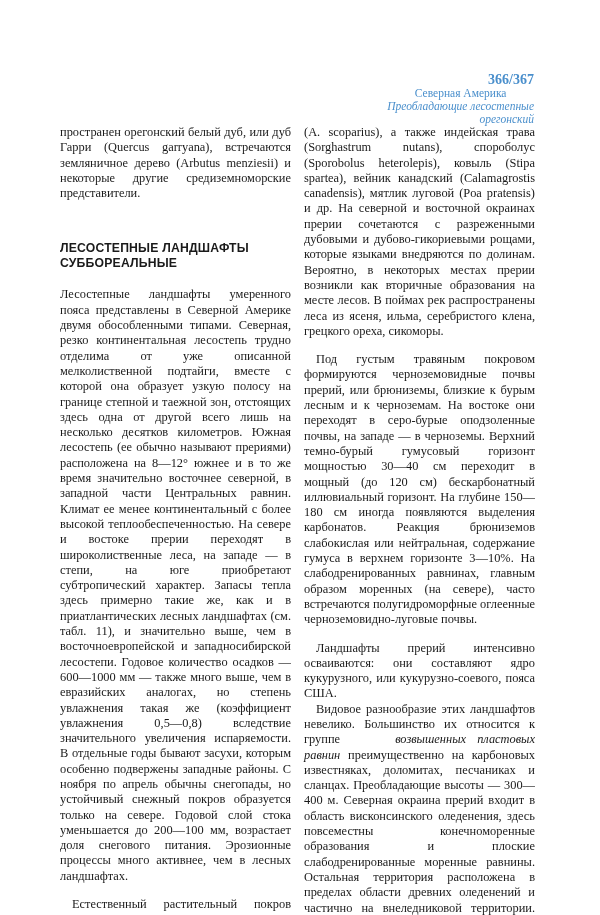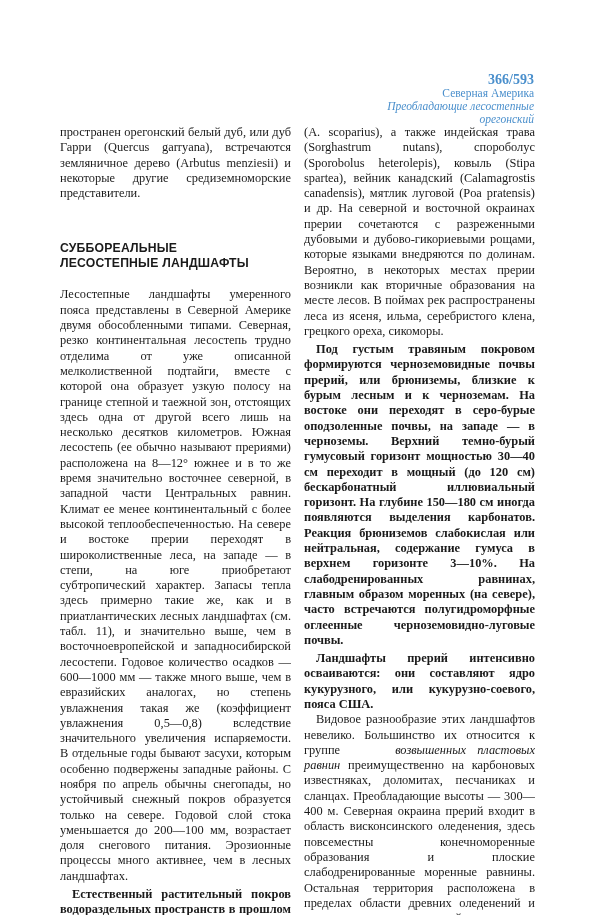--- a/index.html
+++ b/index.html
@@ -5,52 +5,52 @@
   html, body { margin: 0; padding: 0; }
   body {
     width: 600px; height: 915px; background: #ffffff; position: relative; overflow: hidden;
     font-family: "Liberation Serif", "DejaVu Serif", serif; color: #1a1a1a;
   }
   .running-head {
     position: absolute; right: 66px; top: 72px; text-align: right; color: #4a8fcc;
     font-family: "Liberation Serif", serif; line-height: 13px;
   }
   .running-head .pages { font-weight: bold; font-size: 14px; line-height: 15px; }
-  .running-head .section { font-size: 11.5px; }
+  .running-head .section { font-size: 11.5px; text-align: center; }
   .running-head .sub { font-size: 11.5px; font-style: italic; }
   .col {
     position: absolute; top: 125px; width: 231px; font-size: 12.4px; line-height: 15.3px;
     text-align: justify; hyphens: manual;
   }
   .col-left { left: 60px; }
   .col-right { left: 304px; }
   .col p { margin: 0; }
   .col p.indent { text-indent: 12px; }
-  .col p.gap { margin-top: 3px; font-weight: bold; }
+  .col p.gap { margin-top: 13px; }
   .heading {
     font-family: "Liberation Sans", "DejaVu Sans", sans-serif; font-weight: bold; font-size: 12.2px;
     line-height: 15px; margin: 40px 0 16px 0; letter-spacing: 0.2px; text-align: left;
   }
   em { font-style: italic; margin-left: 44px; }
 </style>
 </head>
 <body>
 
 <div class="running-head">
-  <div class="pages">366/593</div>
+  <div class="pages">366/367</div>
   <div class="section">Северная Америка</div>
   <div class="sub">Преобладающие лесостепные</div>
   <div class="sub">орегонский</div>
 </div>
 
 <div class="col col-left">
   <p>пространен орегонский белый дуб, или дуб Гарри (Quercus garryana), встречаются земляничное дерево (Arbutus menziesii) и некоторые другие средиземноморские представители.</p>
   <div class="heading">
+    <div>ЛЕСОСТЕПНЫЕ ЛАНДШАФТЫ</div>
     <div>СУББОРЕАЛЬНЫЕ</div>
-    <div>ЛЕСОСТЕПНЫЕ ЛАНДШАФТЫ</div>
   </div>
   <p>Лесостепные ландшафты умеренного пояса представлены в Северной Америке двумя обособленными типами. Северная, резко континентальная лесостепь трудно отделима от уже описанной мелколиственной подтайги, вместе с которой она образует узкую полосу на границе степной и таежной зон, отстоящих здесь одна от другой всего лишь на несколько десятков километров. Южная лесостепь (ее обычно называют прериями) расположена на 8—12° южнее и в то же время значительно восточнее северной, в западной части Центральных равнин. Климат ее менее континентальный с более высокой теплообеспеченностью. На севере и востоке прерии переходят в широколиственные леса, на западе — в степи, на юге приобретают субтропический характер. Запасы тепла здесь примерно такие же, как и в приатлантических лесных ландшафтах (см. табл. 11), и значительно выше, чем в восточноевропейской и западносибирской лесостепи. Годовое количество осадков — 600—1000 мм — также много выше, чем в евразийских аналогах, но степень увлажнения такая же (коэффициент увлажнения 0,5—0,8) вследствие значительного увеличения испаряемости. В отдельные годы бывают засухи, которым особенно подвержены западные районы. С ноября по апрель обычны снегопады, но устойчивый снежный покров образуется только на севере. Годовой слой стока уменьшается до 200—100 мм, возрастает доля снегового питания. Эрозионные процессы много активнее, чем в лесных ландшафтах.</p>
   <p class="indent gap">Естественный растительный покров водораздельных пространств в прошлом был представлен высокотравными степными формациями (прериями), в которых преобладали злаки, в том числе виды бородача — голубой (Andropogon furcatus), высотой почти до 2 м, и малый</p>
 </div>
 
 <div class="col col-right">
   <p>(A. scoparius), а также индейская трава (Sorghastrum nutans), спороболус (Sporobolus heterolepis), ковыль (Stipa spartea), вейник канадский (Calamagrostis canadensis), мятлик луговой (Poa pratensis) и др. На северной и восточной окраинах прерии сочетаются с разреженными дубовыми и дубово-гикориевыми рощами, которые языками внедряются по долинам. Вероятно, в некоторых местах прерии возникли как вторичные образования на месте лесов. В поймах рек распространены леса из ясеня, ильма, серебристого клена, грецкого ореха, сикоморы.</p>
   <p class="indent gap">Под густым травяным покровом формируются черноземовидные почвы прерий, или брюниземы, близкие к бурым лесным и к черноземам. На востоке они переходят в серо-бурые оподзоленные почвы, на западе — в черноземы. Верхний темно-бурый гумусовый горизонт мощностью 30—40 см переходит в мощный (до 120 см) бескарбонатный иллювиальный горизонт. На глубине 150—180 см иногда появляются выделения карбонатов. Реакция брюниземов слабокислая или нейтральная, содержание гумуса в верхнем горизонте 3—10%. На слабодренированных равнинах, главным образом моренных (на севере), часто встречаются полугидроморфные оглеенные черноземовидно-луговые почвы.</p>
   <p class="indent gap">Ландшафты прерий интенсивно осваиваются: они составляют ядро кукурузного, или кукурузно-соевого, пояса США.</p>
   <p class="indent"><span>Видовое разнообразие этих ландшафтов невелико. Большинство их относится к группе </span><em>возвышенных пластовых равнин</em><span> преимущественно на карбоновых известняках, доломитах, песчаниках и сланцах. Преобладающие высоты — 300—400 м. Северная окраина прерий входит в область висконсинского оледенения, здесь повсеместны конечноморенные образования и плоские слабодренированные моренные равнины. Остальная территория расположена в пределах области древних оледенений и частично на внеледниковой территории. Водоразделы покрыты неравномерным плащом лёссов или лёссовидных суглинков; развит эрозионный рельеф.</span></p>

